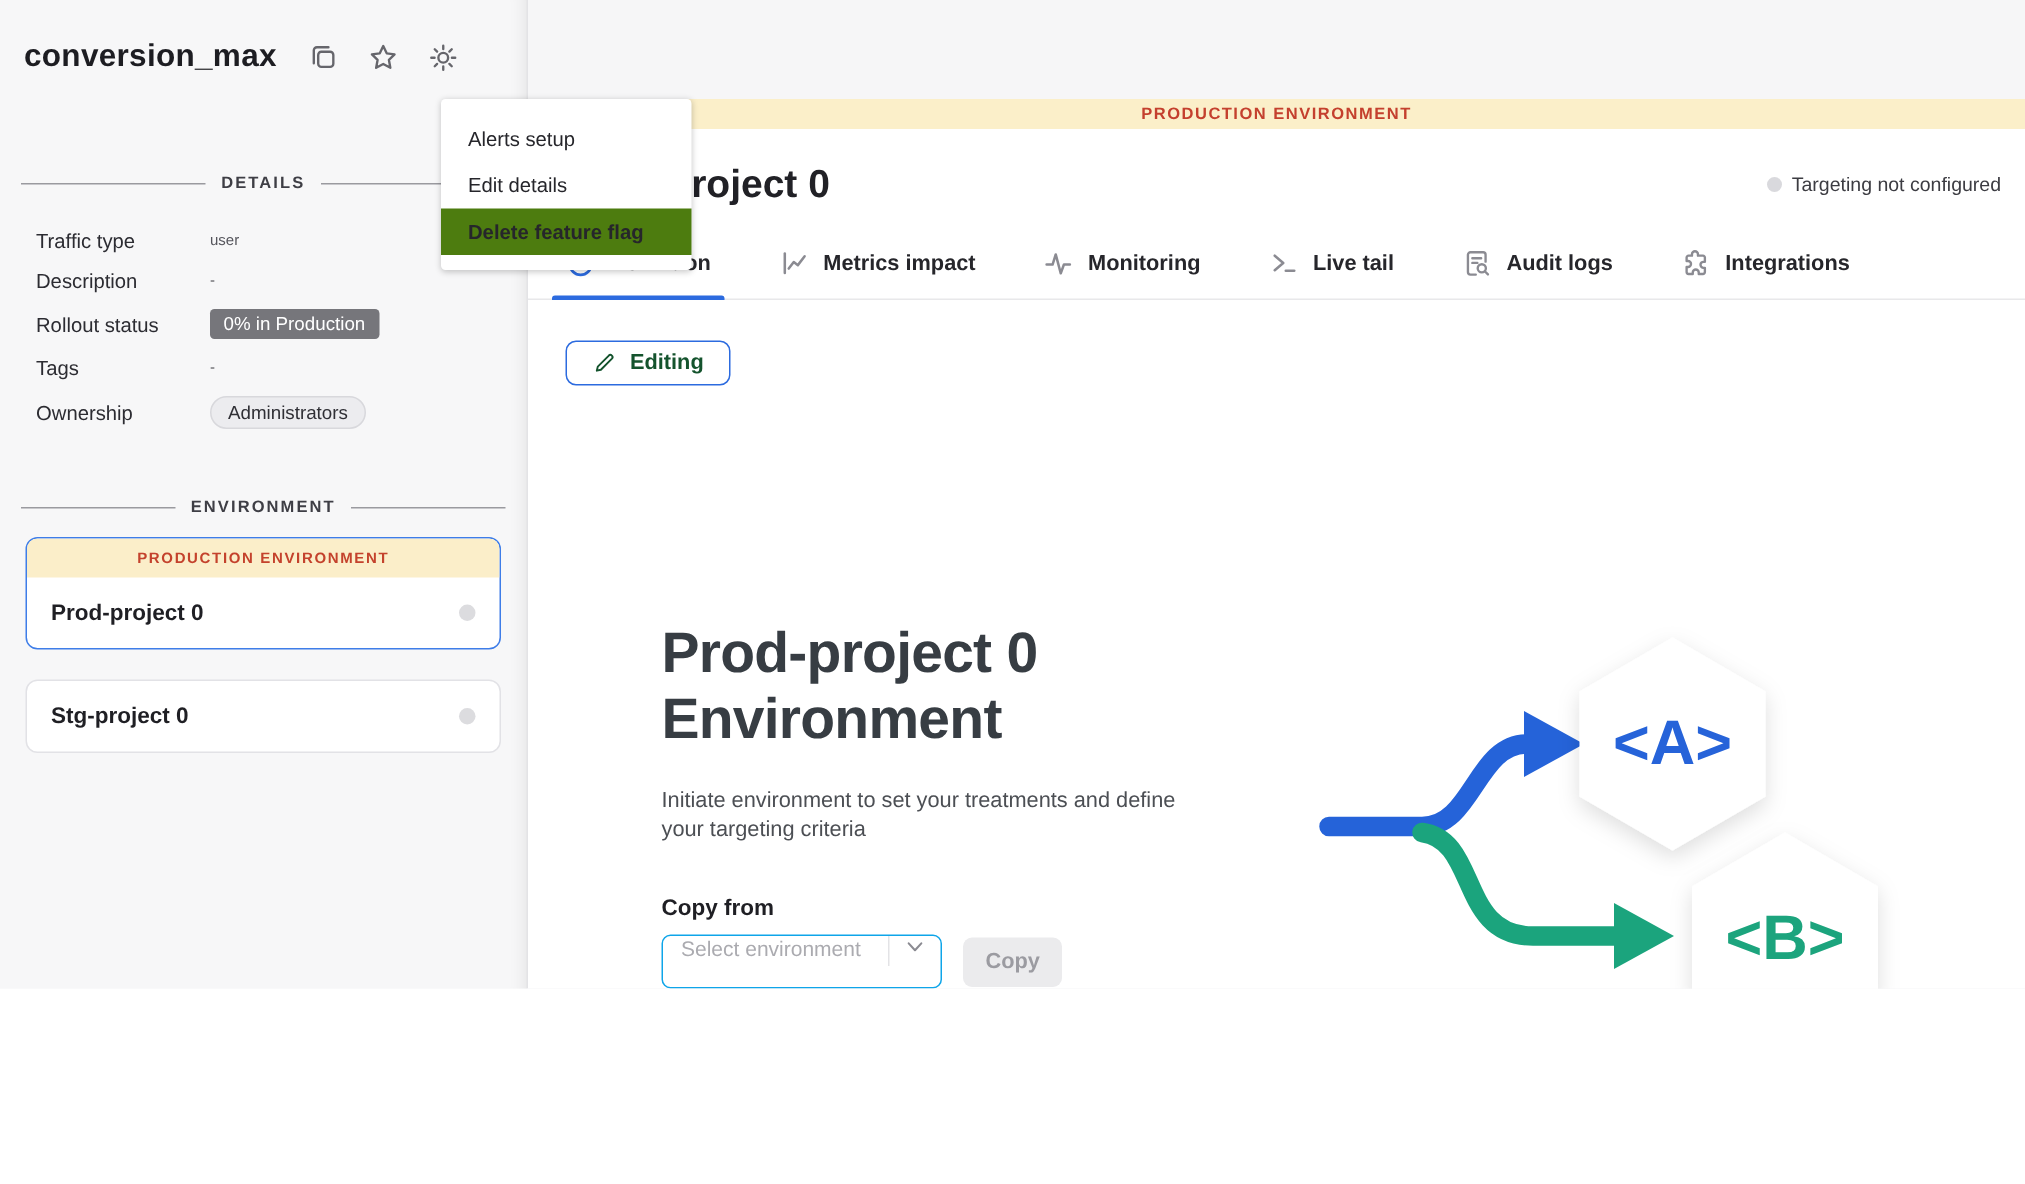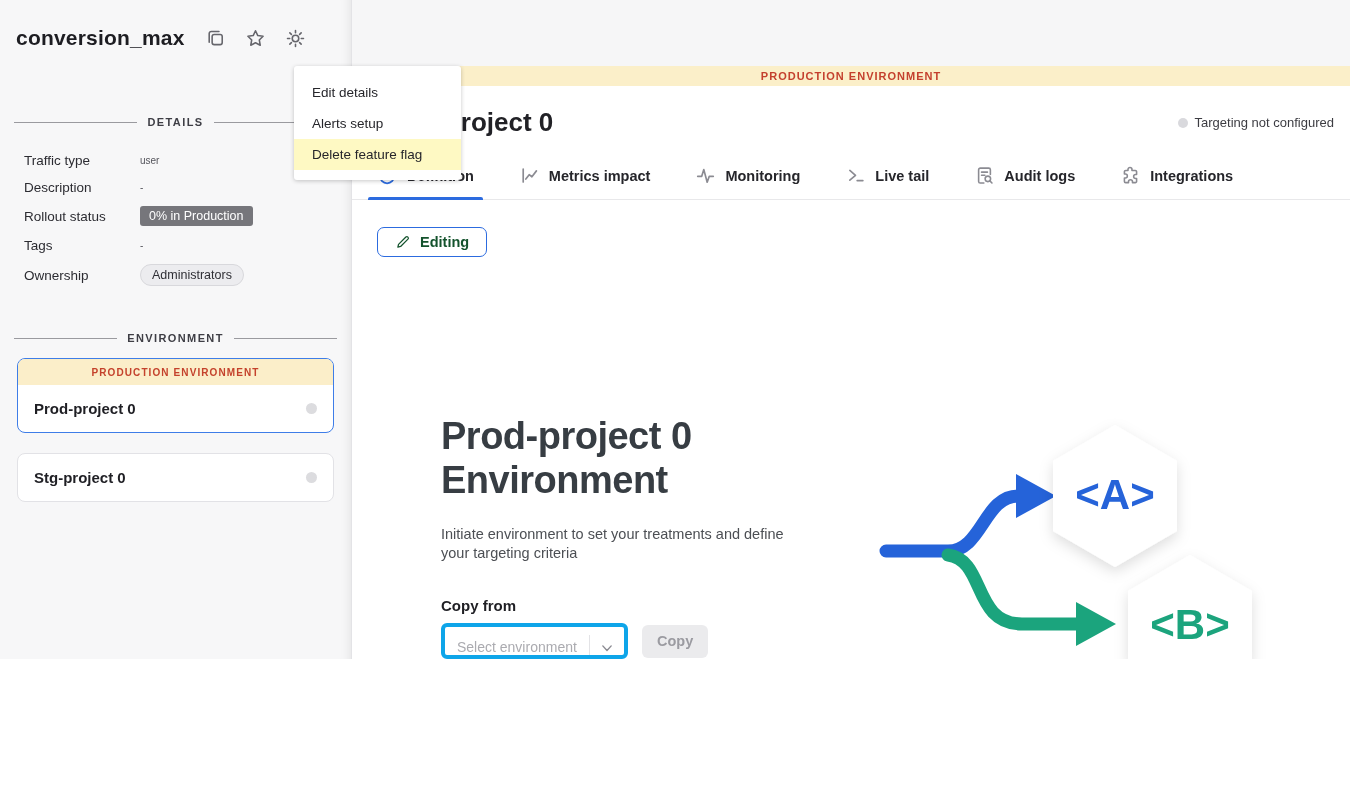--- a/index.html
+++ b/index.html
@@ -63,36 +63,36 @@
     padding:6px 17px; border-radius:7px; cursor:pointer; font-family:"Liberation Sans", sans-serif; }
   .editing-btn svg { width:16px; height:16px; display:block; }
 
   .empty-state { margin:157px 0 0 89px; width:400px; }
   .es-heading { font-size:38px; line-height:44px; font-weight:bold; color:#373d43; width:380px; letter-spacing:-.5px; }
   .es-desc { margin-top:23px; font-size:14.5px; line-height:19px; color:#4c4f54; width:372px; }
   .es-primary { margin-top:27px; background:#2e6be0; color:#fff; border:none; border-radius:6px;
     font-size:14.5px; font-weight:bold; padding:8px 17px; cursor:pointer; font-family:"Liberation Sans", sans-serif; }
   .copy-from { margin-top:34px; font-size:15px; font-weight:bold; color:#1f1f24; }
   .copy-row { margin-top:9px; display:flex; align-items:center; gap:14px; }
-  .select-box { width:187px; height:36px; background:#fff; border:4px solid #0ea5e9; border-radius:6px;
-    display:flex; align-items:flex-end; cursor:pointer; }
+  .select-box { width:187px; height:36px; background:#fff; border:1px solid #0ea5e9; border-radius:6px;
+    display:flex; align-items:flex-start; cursor:pointer; }
   .select-placeholder { flex:1; padding-left:12px; font-size:14px; color:#ababb0; white-space:nowrap; overflow:hidden; }
   .select-divider { width:1px; height:20px; background:#e3e3e6; }
   .select-chevron { width:34px; display:flex; align-items:center; justify-content:center; color:#8b8b92; }
   .select-chevron svg { width:14px; height:14px; }
   .copy-btn { height:33px; padding:0 15px; background:#ebebed; color:#9b9ba1; border:none; border-radius:6px;
     font-size:14.5px; font-weight:bold; cursor:default; font-family:"Liberation Sans", sans-serif; }
 
   .illustration { position:absolute; left:508px; top:317px; width:470px; height:320px; }
 
   
   .dropdown { position:absolute; left:294px; top:66px; width:167px; background:#fff; border-radius:3px;
     box-shadow:0 1px 4px rgba(0,0,0,.22); padding:11px 0 10px 0; z-index:50; }
   .dropdown-item { height:31px; display:flex; align-items:center; padding:0 18px; font-size:13.5px; color:#26262b; cursor:pointer; }
-  .dropdown-item.highlighted { background:#fef9c3; }
+  .dropdown-item.highlighted { background:#4d7c0f;font-weight:bold; }
 </style>
 </head>
 <body>
 
 <div class="page">
 
   <div class="sidebar">
 
     <div class="flag-header">
       <div class="flag-title">conversion_max</div>
@@ -270,18 +270,18 @@
 
         <g filter="url(#hexshadow)">
           <polygon points="330,152 392,188 392,258 330,294 268,258 268,188" fill="#ffffff"></polygon>
           <text x="330" y="225" text-anchor="middle" dominant-baseline="middle" font-family="Liberation Sans, sans-serif" font-size="42" font-weight="bold" fill="#1ba47d">&lt;B&gt;</text>
         </g>
       </svg>
     </div>
   </div>
 
   <div class="dropdown">
+    <div class="dropdown-item">Alerts setup</div>
     <div class="dropdown-item">Edit details</div>
-    <div class="dropdown-item">Alerts setup</div>
     <div class="dropdown-item highlighted">Delete feature flag</div>
   </div>
 
 </div>
 
 </body></html>

